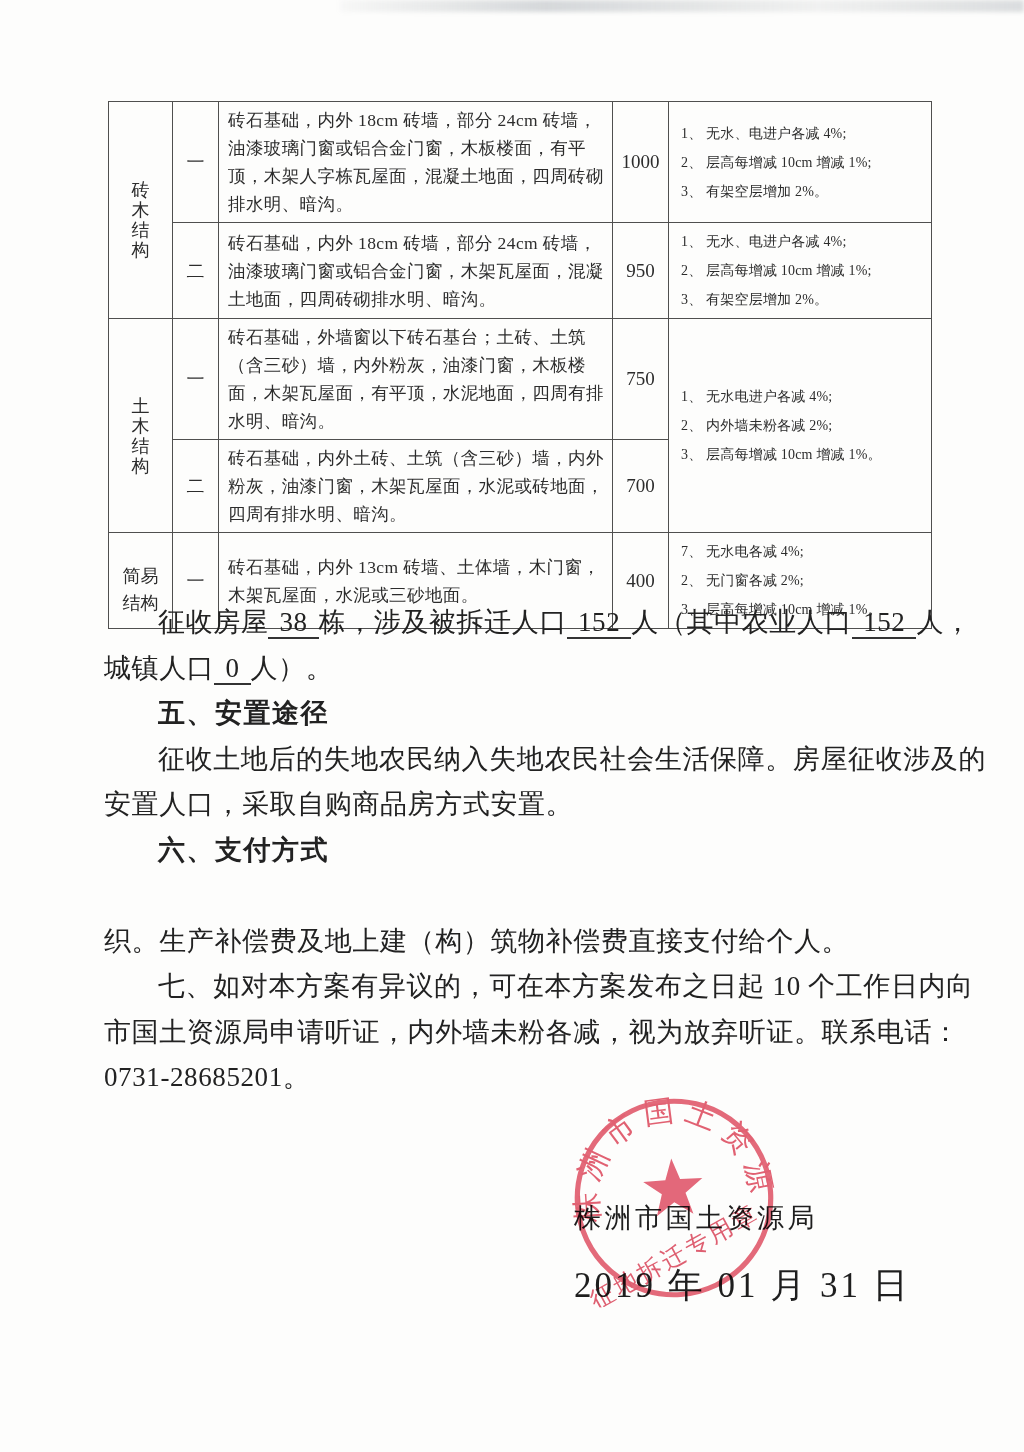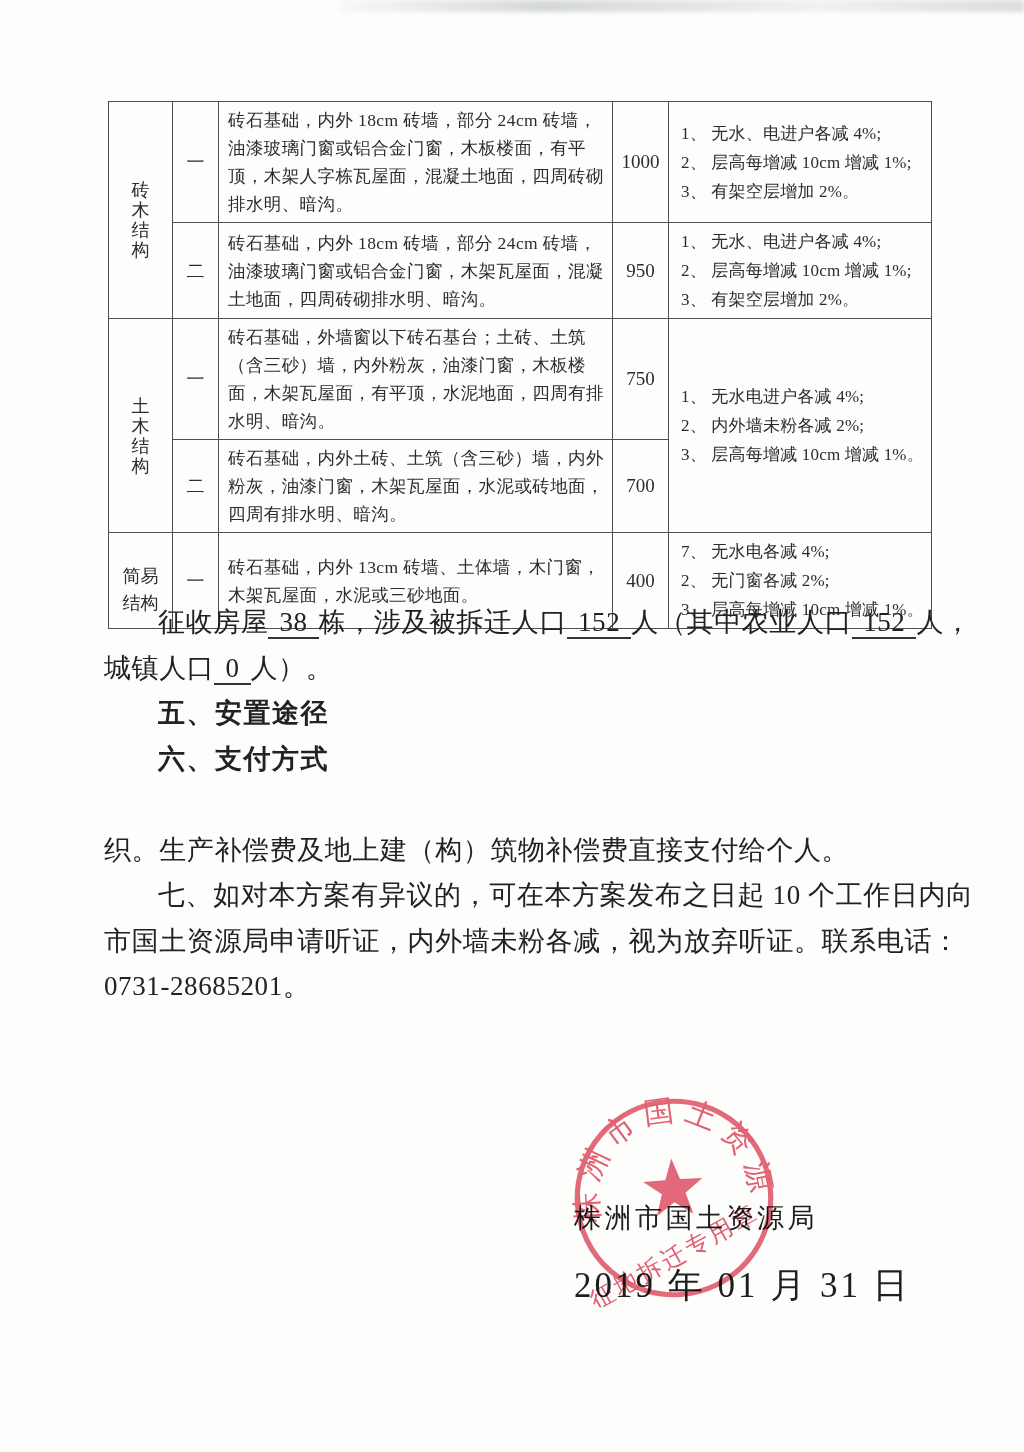--- a/index.html
+++ b/index.html
@@ -39,21 +39,21 @@
     writing-mode:vertical-rl;text-orientation:upright;
     letter-spacing:20px;font-size:18px;
     margin:0 auto;display:inline-block;
   }
   .two-line{
     display:inline-block;width:40px;line-height:27px;font-size:18px;text-align:center;margin-top:19px;
   }
   td.grade{text-align:center;font-size:18px;}
   td.desc{padding:4px 6px 4px 9px;letter-spacing:.4px;}
   td.price{text-align:center;font-size:19px;font-family:"Liberation Serif",serif;}
-  td.adjust{padding:4px 12px 4px 12px;font-size:17px;line-height:29px;letter-spacing:.2px;}
+  td.adjust{padding:4px 12px 4px 12px;font-size:14px;line-height:29px;letter-spacing:.2px;}
   .adj-line{display:block;white-space:nowrap;}
 
   
   .body-text{
     position:absolute;left:74px;top:600px;width:896px;
     font-size:27px;line-height:45.5px;letter-spacing:.6px;
     color:#222;
     margin-left:30px;
   }
   .body-text p{margin:0;}
@@ -144,20 +144,21 @@
       </td>
     </tr>
   </tbody>
     </table>
 
   <div class="body-text">
     <p><span class="indent"></span><span>征收房屋</span><span class="u-num">38</span><span>栋，涉及被拆迁人口</span><span class="u-num">152</span><span>人（其中农业人口</span><span class="u-num">152</span><span>人，</span><br><span>城镇人口</span><span class="u-num">0</span><span>人）。</span></p>
 
     <p class="hd indent">五、安置途径</p>
 
+    <p><span class="indent"></span><span>征收土地后的失地农民纳入失地农民社会生活保障。房屋征收涉及的</span><br><span>安置人口，采取自购商品房方式安置。</span></p>
 
     <p class="hd indent">六、支付方式</p>
 
     <p><span class="indent"></span><br><span>织。生产补偿费及地上建（构）筑物补偿费直接支付给个人。</span></p>
 
     <p><span class="indent"></span><span>七、如对本方案有异议的，可在本方案发布之日起 10 个工作日内向</span><br><span>市国土资源局申请听证，内外墙未粉各减，视为放弃听证。联系电话：</span><br><span>0731-28685201。</span></p>
   </div>
 
   <div class="signature">
     <div class="sig-issuer">株洲市国土资源局</div>

